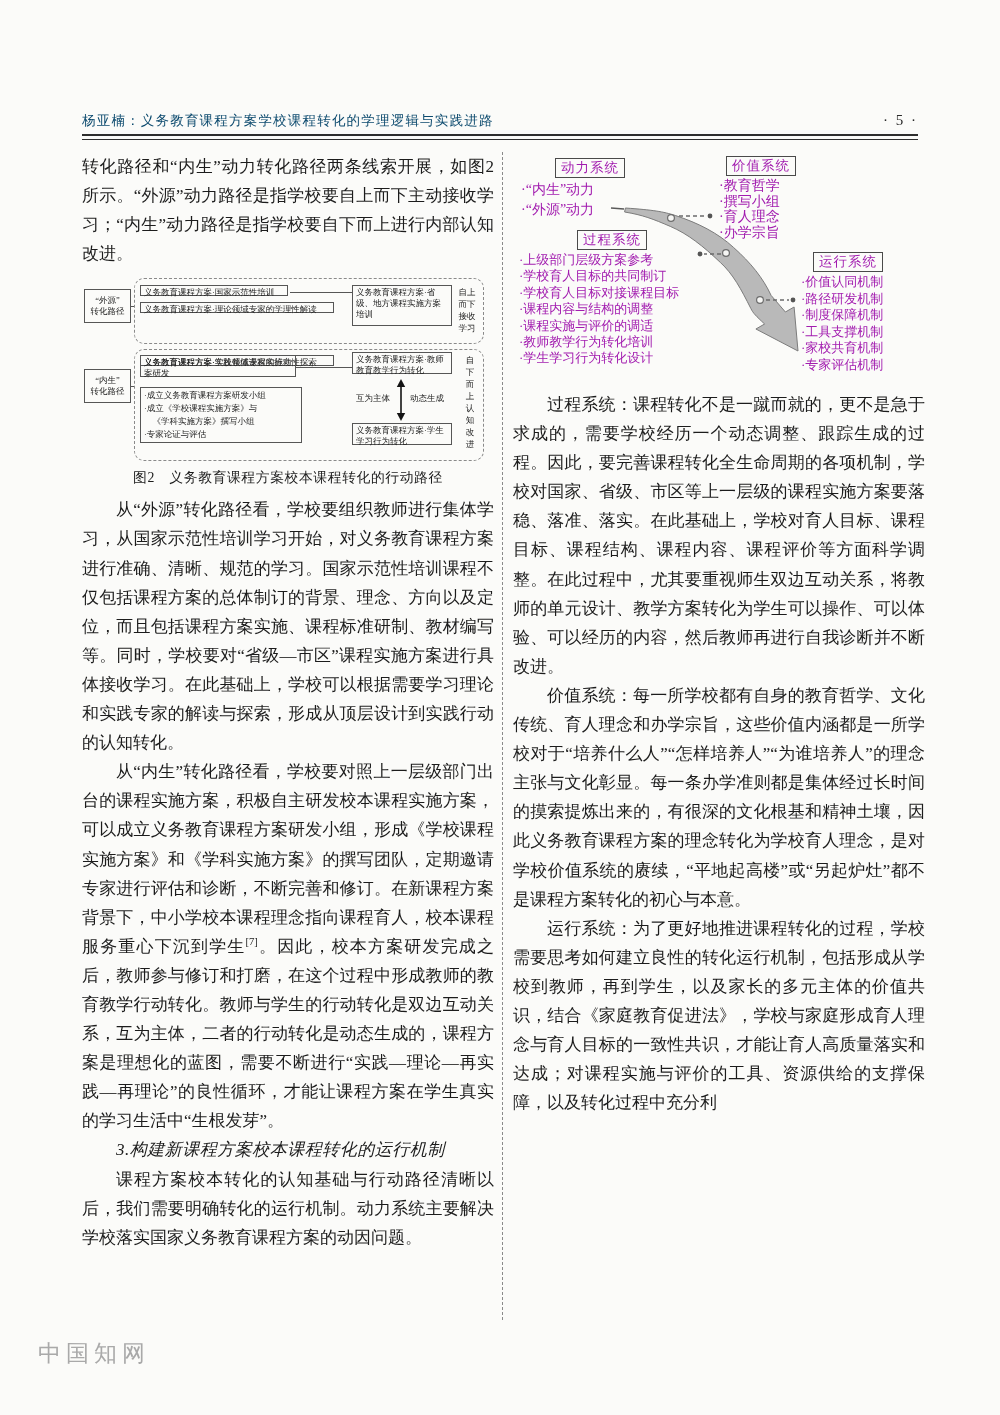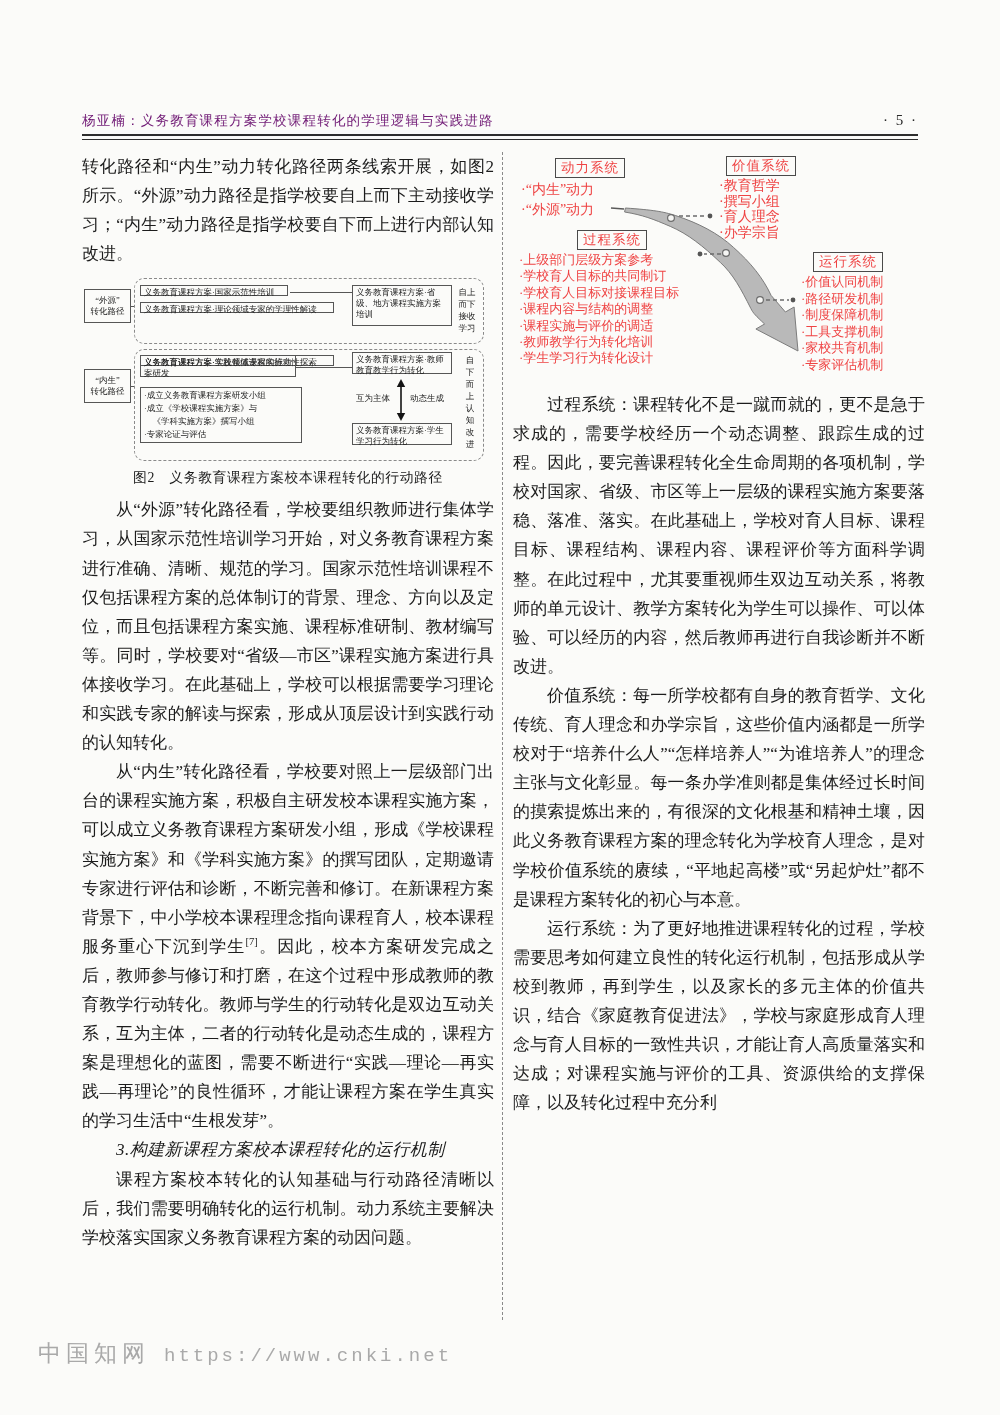--- a/index.html
+++ b/index.html
@@ -4,21 +4,21 @@
 <style>
   html,body{margin:0;padding:0;}
   body{
     width:1000px;height:1415px;position:relative;
     background:#fbfbf9;color:#1c1c1c;
     font-family:"Liberation Serif","DejaVu Serif",serif;
   }
   .sheet{position:absolute;inset:0;}
   
   .hdr{position:absolute;left:82px;top:112px;width:836px;display:flex;justify-content:space-between;align-items:baseline;}
-  .hdr-title{font-size:13.5px;letter-spacing:1.2px;color:#701a75;}
+  .hdr-title{font-size:13.5px;letter-spacing:1.2px;color:#0c4a6e;}
   .hdr-page{font-size:15px;letter-spacing:2px;color:#2a2a2a;}
   .hdr-rule{position:absolute;left:82px;top:134px;width:836px;height:3px;border-top:2px solid #2e2e2e;border-bottom:1px solid #2e2e2e;}
   
   .cols{position:absolute;left:82px;top:152px;width:843px;display:flex;}
   .col{font-size:17px;line-height:29.1px;text-align:justify;}
   .col p{margin:0;text-indent:2em;}
   .col p.noindent{text-indent:0;}
   .col-left{width:412px;padding-right:8px;border-right:1px dashed #8a8a8a;min-height:1168px;}
   .col-right{width:412px;padding-left:10px;}
   sup{font-size:10.5px;line-height:0;}
@@ -29,21 +29,21 @@
   .f2-group{position:absolute;border:1px dashed #8a8a8a;border-radius:10px;}
   .f2-label,.f2-box{position:absolute;border:1px solid #565656;background:transparent;box-sizing:border-box;}
   .f2-label{width:47px;height:34px;display:flex;align-items:center;justify-content:center;text-align:center;white-space:pre-line;}
   .f2-box{padding:1px 3px;}
   .f2-pre{white-space:pre-line;}
   .f2-side{position:absolute;white-space:pre-line;text-align:center;line-height:12px;}
   .f2-h{position:absolute;height:1px;background:#565656;}
   .f2-arrlbl{position:absolute;}
   .f2-varrow{position:absolute;}
   
-  .fig3{position:relative;width:412px;height:234px;margin:4px 0 0 0;text-align:left;text-indent:0;color:#ef4444;}
+  .fig3{position:relative;width:412px;height:234px;margin:4px 0 0 0;text-align:left;text-indent:0;color:#a21caf;}
   .f3-title{position:absolute;border:1px solid #4a4a4a;padding:0 5px;height:18px;line-height:18px;font-size:13.5px;letter-spacing:1px;}
   .f3-list{position:absolute;}
   .f3-list div{white-space:nowrap;}
   .f3-svg{position:absolute;left:0;top:0;}
   
   .watermark{position:absolute;left:38px;top:1338px;color:#a9a9a9;display:flex;align-items:baseline;gap:14px;}
   .wm-site{font-size:23px;letter-spacing:5px;}
   .wm-url{font-family:"Liberation Mono","DejaVu Sans Mono",monospace;font-size:19px;letter-spacing:3px;}
 </style>
 </head>
@@ -168,16 +168,15 @@
       </div>
 
       <p>过程系统：课程转化不是一蹴而就的，更不是急于求成的，需要学校经历一个动态调整、跟踪生成的过程。因此，要完善课程转化全生命周期的各项机制，学校对国家、省级、市区等上一层级的课程实施方案要落稳、落准、落实。在此基础上，学校对育人目标、课程目标、课程结构、课程内容、课程评价等方面科学调整。在此过程中，尤其要重视师生双边互动关系，将教师的单元设计、教学方案转化为学生可以操作、可以体验、可以经历的内容，然后教师再进行自我诊断并不断改进。</p>
       <p>价值系统：每一所学校都有自身的教育哲学、文化传统、育人理念和办学宗旨，这些价值内涵都是一所学校对于“培养什么人”“怎样培养人”“为谁培养人”的理念主张与文化彰显。每一条办学准则都是集体经过长时间的摸索提炼出来的，有很深的文化根基和精神土壤，因此义务教育课程方案的理念转化为学校育人理念，是对学校价值系统的赓续，“平地起高楼”或“另起炉灶”都不是课程方案转化的初心与本意。</p>
       <p>运行系统：为了更好地推进课程转化的过程，学校需要思考如何建立良性的转化运行机制，包括形成从学校到教师，再到学生，以及家长的多元主体的价值共识，结合《家庭教育促进法》，学校与家庭形成育人理念与育人目标的一致性共识，才能让育人高质量落实和达成；对课程实施与评价的工具、资源供给的支撑保障，以及转化过程中充分利</p>
     </div>
   </div>
 
   <div class="watermark">
     <span class="wm-site">中国知网</span>
-    <span class="wm-url">https://www.cnki.net</span>
   </div>
 
 </div>
 
 </body></html>

